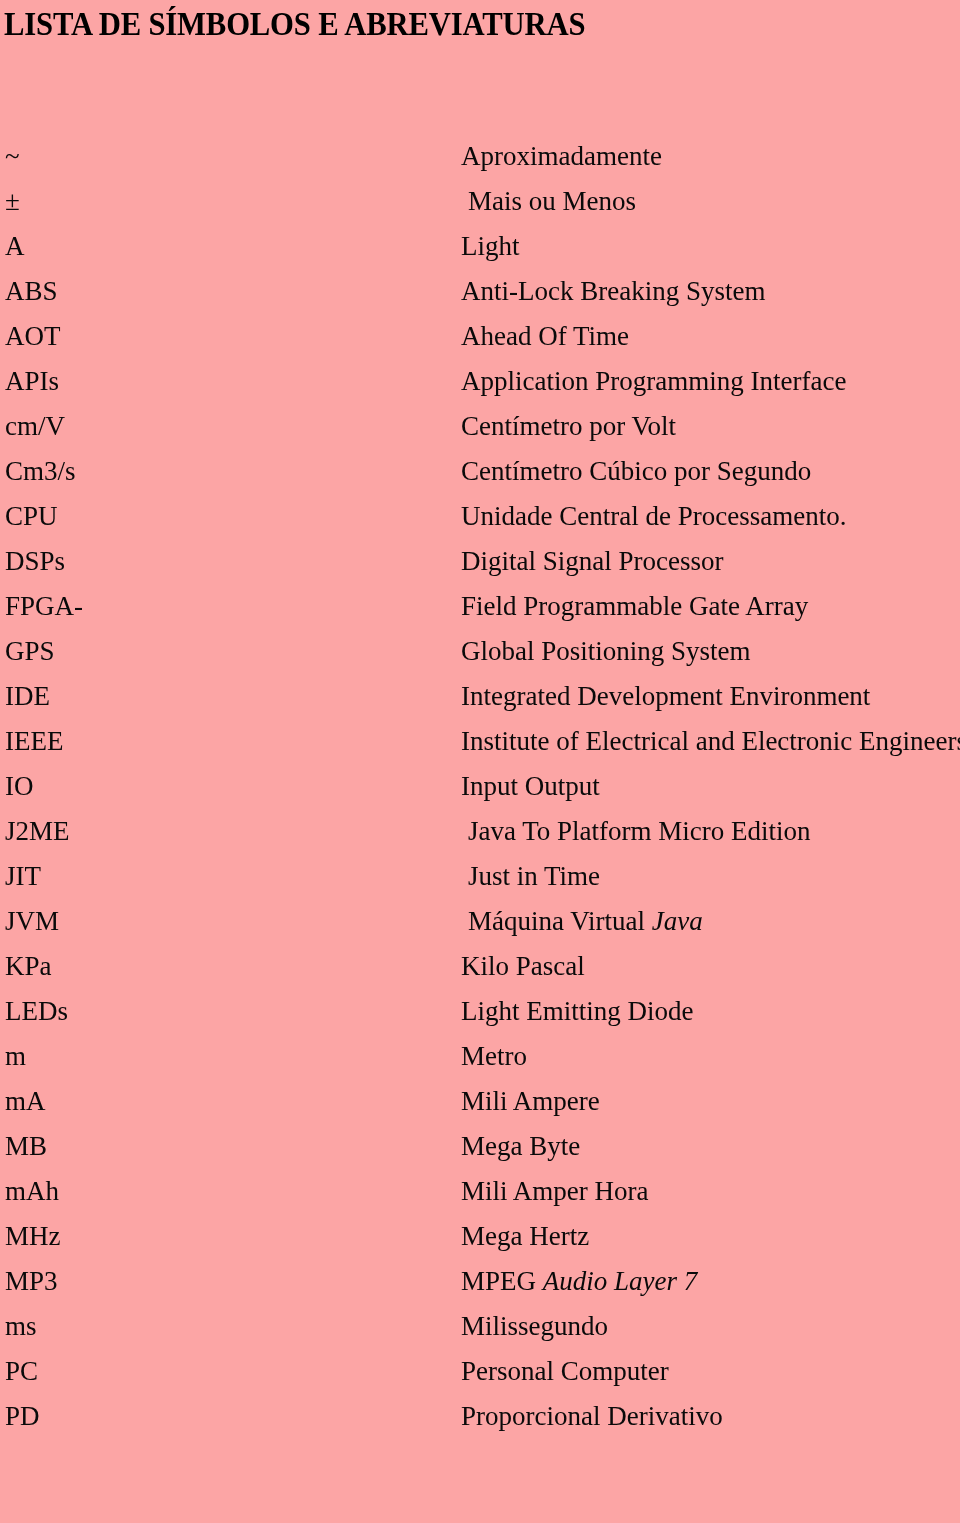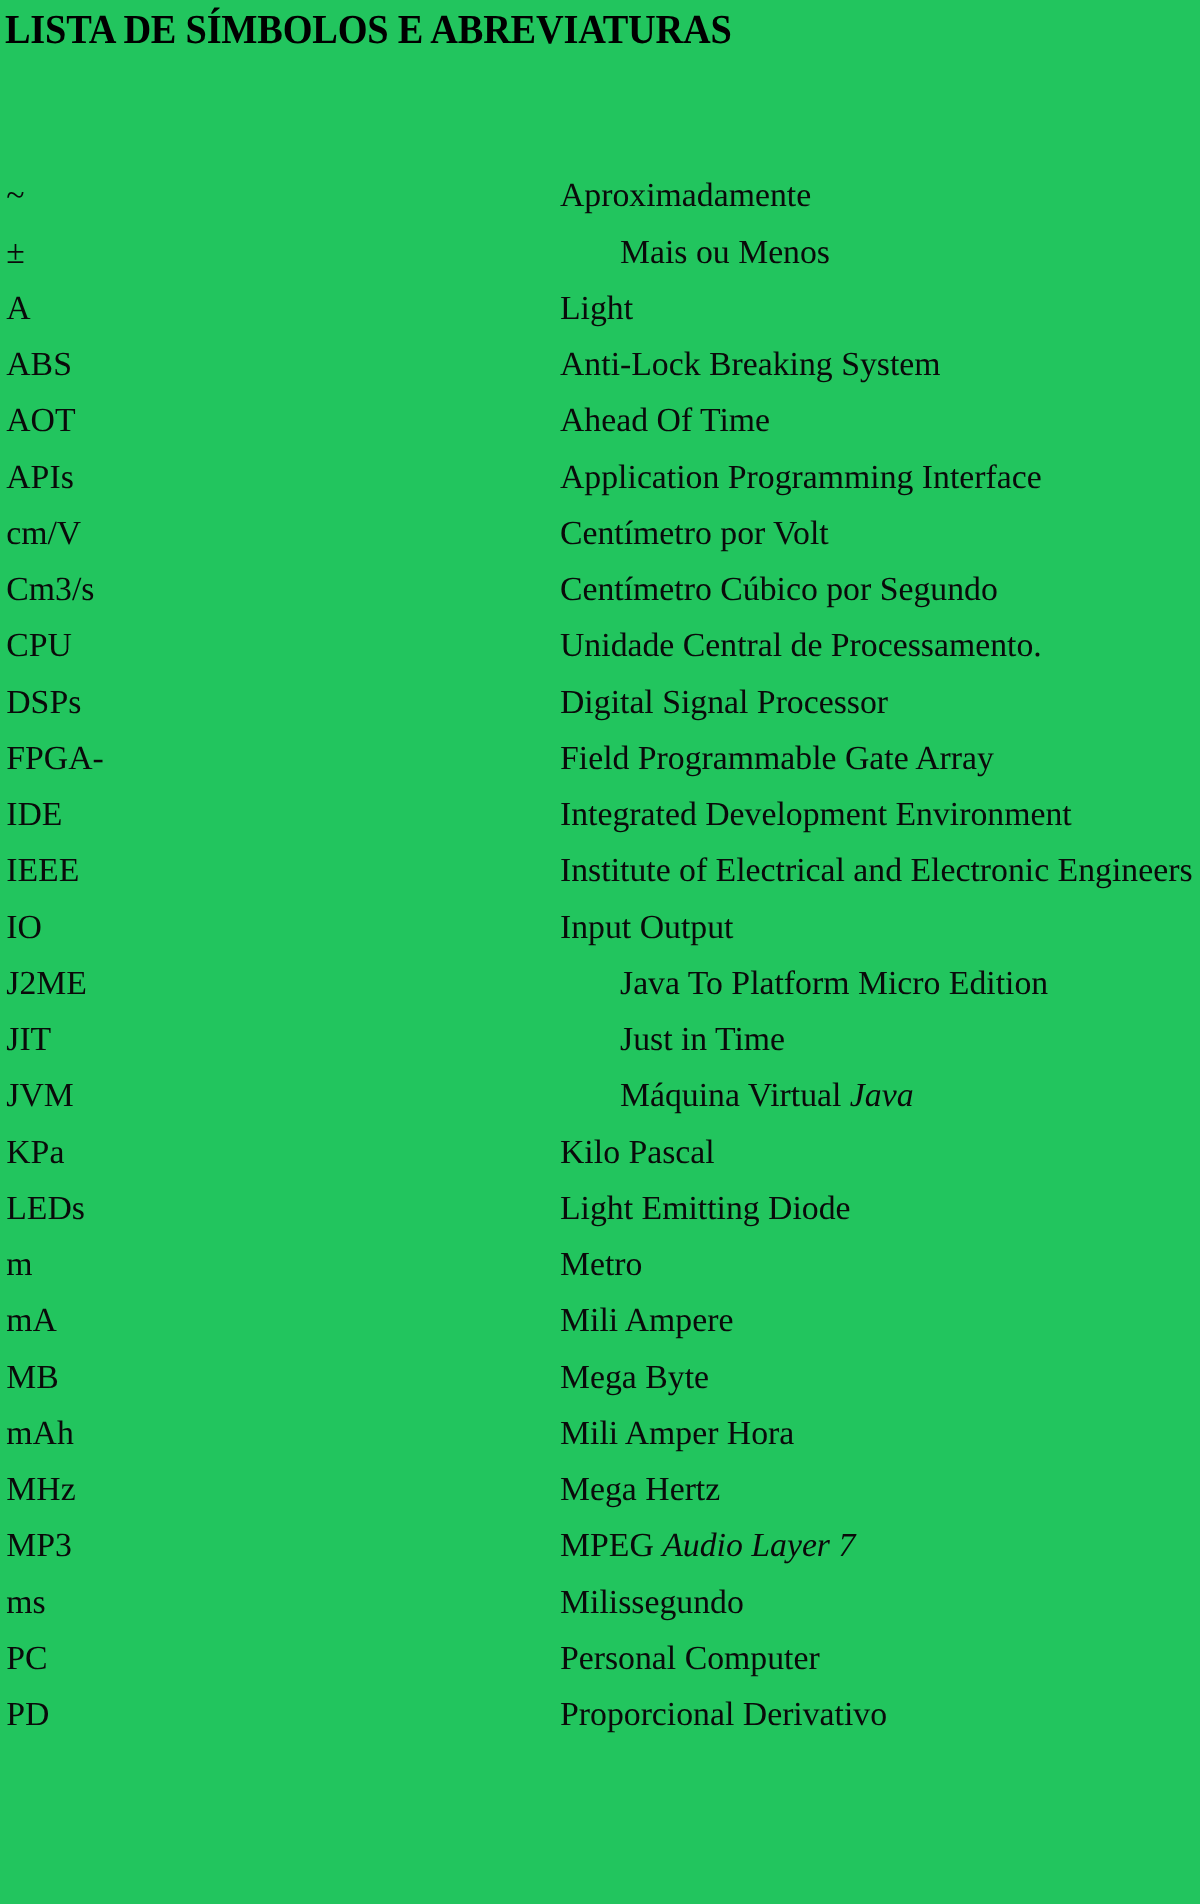--- a/index.html
+++ b/index.html
@@ -14,21 +14,21 @@
     position: relative;
     overflow: hidden;
     font-family: "Liberation Serif", "DejaVu Serif", serif;
     color: #0a0a0a;
     -webkit-font-smoothing: antialiased;
   }
 
   .page {
     position: absolute;
     inset: 0;
-    background: #22c55e;
+    background: #fca5a5;
   }
 
   
   .page-title {
     position: absolute;
     left: 4px;
     top: 4px;
     font-family: "Liberation Serif", "DejaVu Serif", serif;
     font-weight: 700;
     font-size: 33px;
@@ -60,28 +60,28 @@
     left: 5px;
     top: 0;
     font-size: 27px;
     line-height: 45px;
     white-space: nowrap;
     font-style: normal;
   }
 
   .def {
     position: absolute;
-    left: 448px;
+    left: 461px;
     top: 0;
     font-size: 27px;
     line-height: 45px;
     white-space: nowrap;
   }
 
-  .def.indent   { left: 468px; margin-left: 28px; }
+  .def.indent   { left: 468px; }
   .def.italic   { }
   .def .it      { font-style: italic; }
   .def .ro      { font-style: normal; }
 </style>
 </head>
 <body>
 
 <div class="page">
 
   <div class="page-title">LISTA DE SÍMBOLOS E ABREVIATURAS</div>
@@ -125,20 +125,24 @@
       </div>
       <div class="abbrev-row">
         <span class="sym">DSPs</span>
         <span class="def italic">Digital Signal Processor</span>
       </div>
       <div class="abbrev-row">
         <span class="sym">FPGA-</span>
         <span class="def italic">Field Programmable Gate Array</span>
       </div>
       <div class="abbrev-row">
+        <span class="sym">GPS</span>
+        <span class="def italic">Global Positioning System</span>
+      </div>
+      <div class="abbrev-row">
         <span class="sym">IDE</span>
         <span class="def italic">Integrated Development Environment</span>
       </div>
       <div class="abbrev-row">
         <span class="sym">IEEE</span>
         <span class="def italic">Institute of Electrical and Electronic Engineers</span>
       </div>
       <div class="abbrev-row">
         <span class="sym">IO</span>
         <span class="def italic">Input Output</span>

